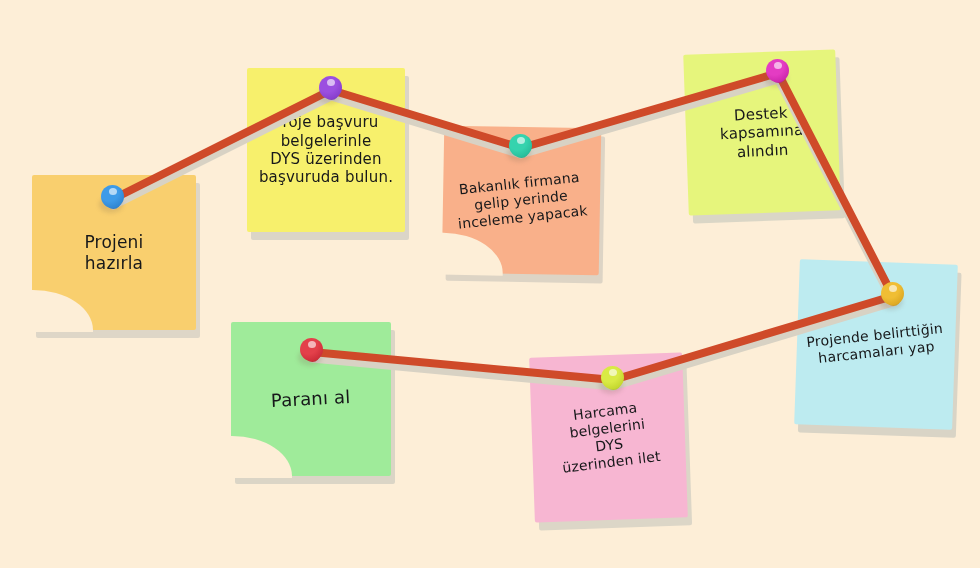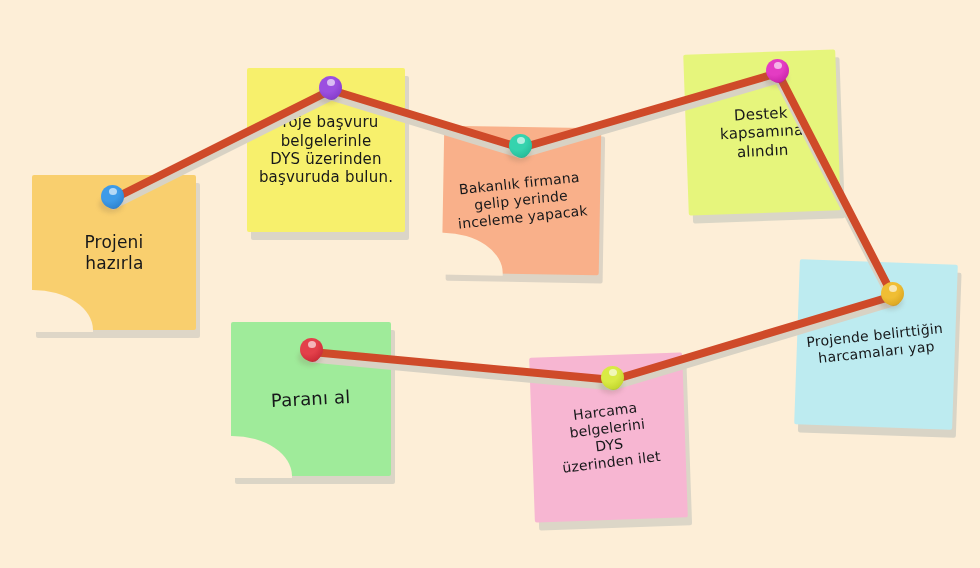--- a/index.html
+++ b/index.html
@@ -70,21 +70,21 @@
     position:absolute;left:3px;top:14px;width:24px;height:17px;border-radius:50%;
     background:rgba(120,100,80,.20);filter:blur(2px);z-index:-1;
   }
 </style>
 </head>
 <body>
 
 <div id="board">
 
   <div id="notes-layer">
-      <div class="note" id="note-projeni-hazirla" style="left: 32px; top: 175px; width: 164px; height: 155px; transform: rotate(0deg); text-align: right;">
+      <div class="note" id="note-projeni-hazirla" style="left: 32px; top: 175px; width: 164px; height: 155px; transform: rotate(0deg);">
         <div class="shadow" style="background: rgb(222, 214, 199);"></div>
         <div class="paper" style="background: rgb(249, 207, 110);"></div>
         <div class="curl" style="background: rgb(253, 238, 215);"></div>
         <div class="txt" style="font-size: 17px; transform: rotate(0deg);">Projeni
 hazırla</div>
       </div>
       <div class="note" id="note-proje-basvuru" style="left: 247px; top: 68px; width: 158px; height: 164px; transform: rotate(0deg);">
         <div class="shadow" style="background: rgb(219, 213, 199);"></div>
         <div class="paper" style="background: rgb(247, 240, 108);"></div>
         <div class="txt" style="font-size: 15px; transform: rotate(0deg);">Proje başvuru

